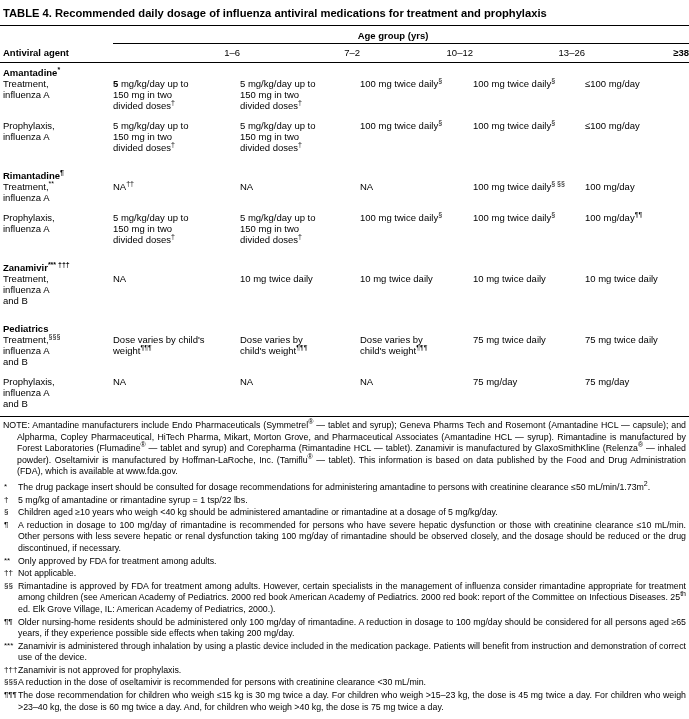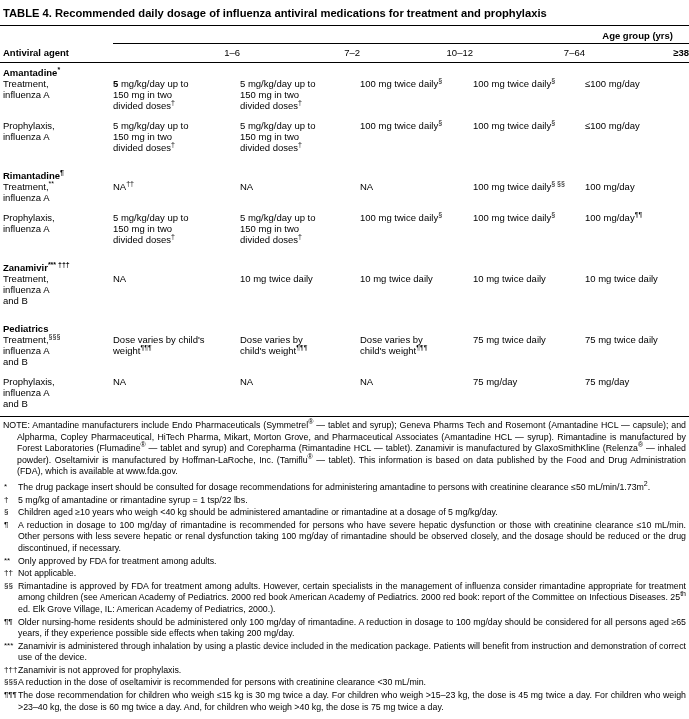--- a/index.html
+++ b/index.html
@@ -18,21 +18,21 @@
     width:689px;border-collapse:collapse;table-layout:fixed;
     font-size:9.5px;line-height:11px;
   }
   table.dosage col.c1{width:113px;}
   table.dosage col.c2{width:127px;}
   table.dosage col.c3{width:120px;}
   table.dosage col.c4{width:113px;}
   table.dosage col.c5{width:112px;}
   table.dosage col.c6{width:104px;}
   th.agegroup{
-    font-weight:bold;text-align:right;font-size:9.5px;
+    font-weight:bold;text-align:center;font-size:9.5px;
     padding:4px 16px 2px 0;border-bottom:1px solid #000;
   }
   tr.colhead th{
     font-weight:normal;text-align:right;vertical-align:bottom;
     padding:3px 0 4px 0;font-size:9.5px;
   }
   tr.colhead th.agent{font-weight:bold;text-align:left;padding-left:3px;}
   tr.colhead th:last-child{font-weight:bold;}
   tr.colhead th{border-bottom:1.8px solid #000;}
   td{vertical-align:top;padding:0 6px 0 0;}
@@ -74,21 +74,21 @@
     <thead>
       <tr>
         <th></th>
         <th class="agegroup" colspan="5">Age group (yrs)</th>
       </tr>
       <tr class="colhead">
         <th class="agent">Antiviral agent</th>
         <th>1–6</th>
         <th>7–2</th>
         <th>10–12</th>
-        <th>7–64</th>
+        <th>13–26</th>
         <th>≥38</th>
       </tr>
     </thead>
     <tbody id="tbody">
         <tr class="first-section">
           <td class="sechead" colspan="6">Amantadine<sup>*</sup></td>
         </tr>
         <tr class="datarow">
           <td>Treatment,<br>influenza A</td>
           <td><b>5</b> mg/kg/day up to<br>150 mg in two<br>divided doses<sup>†</sup></td>

